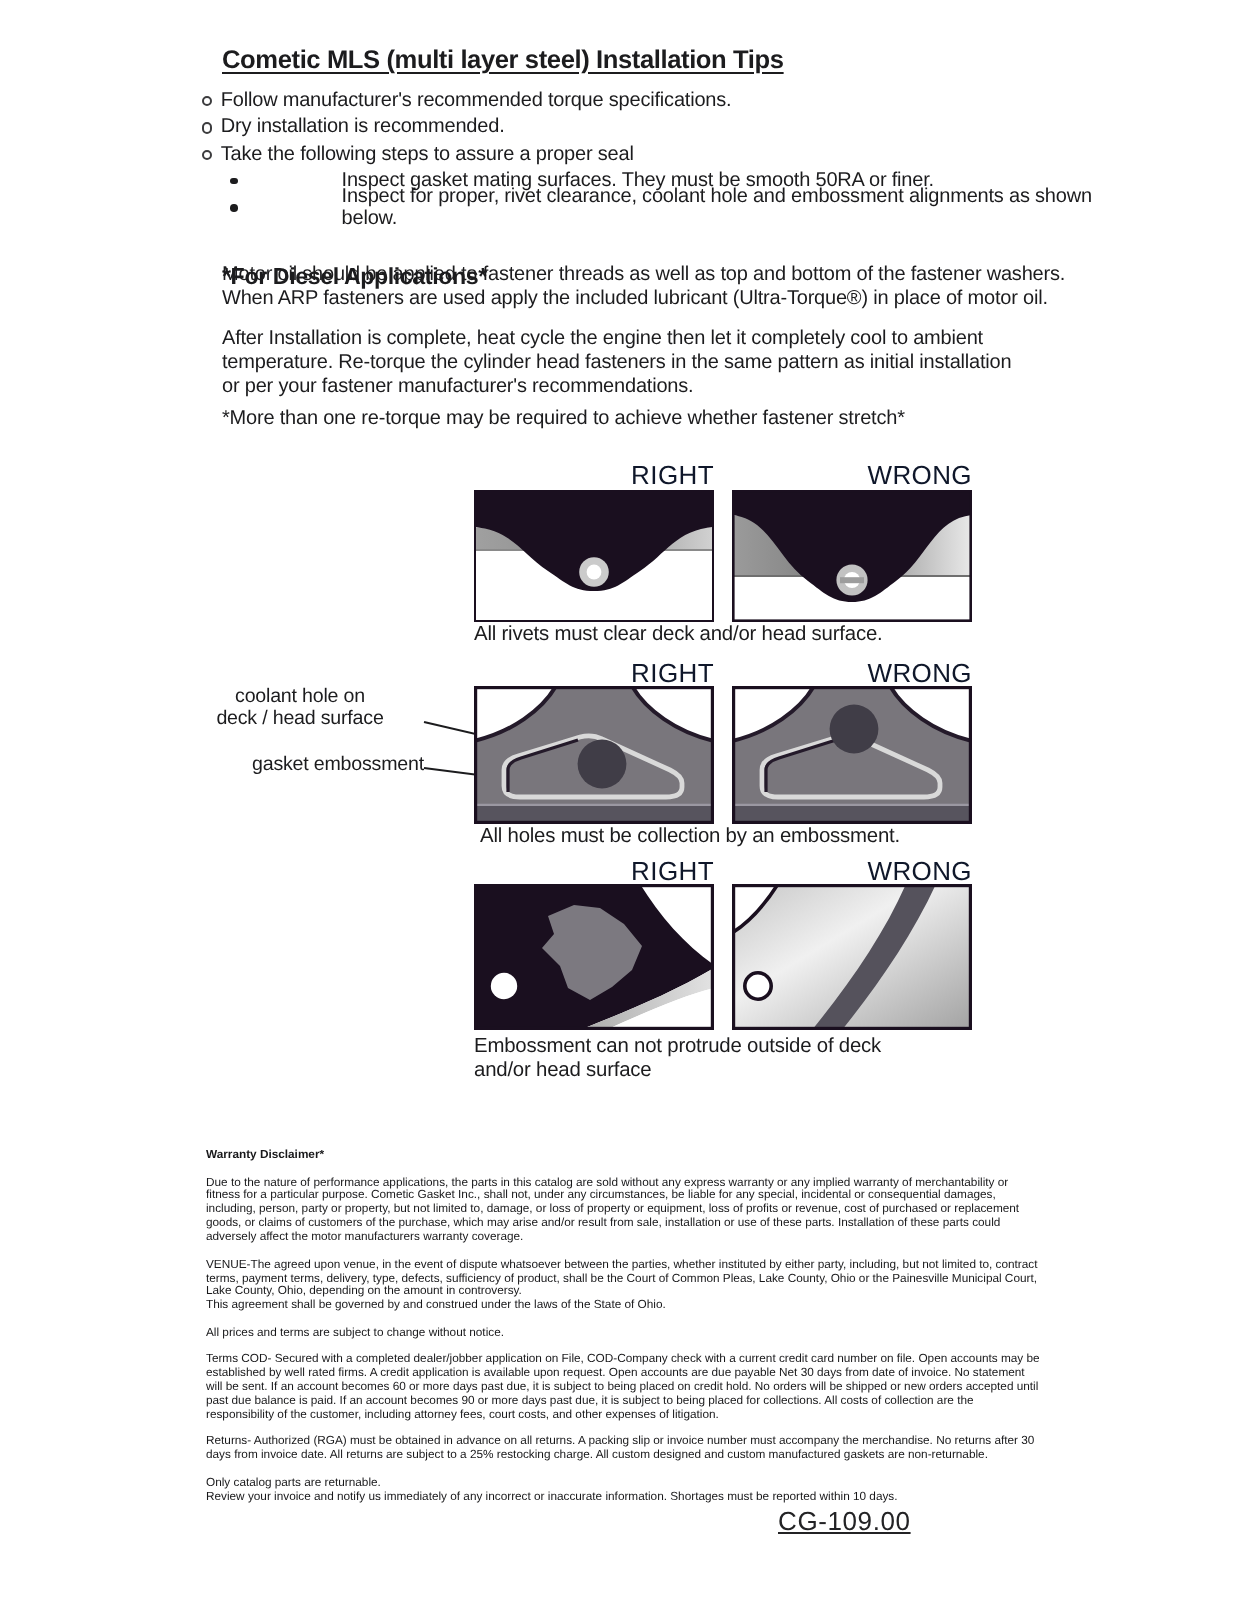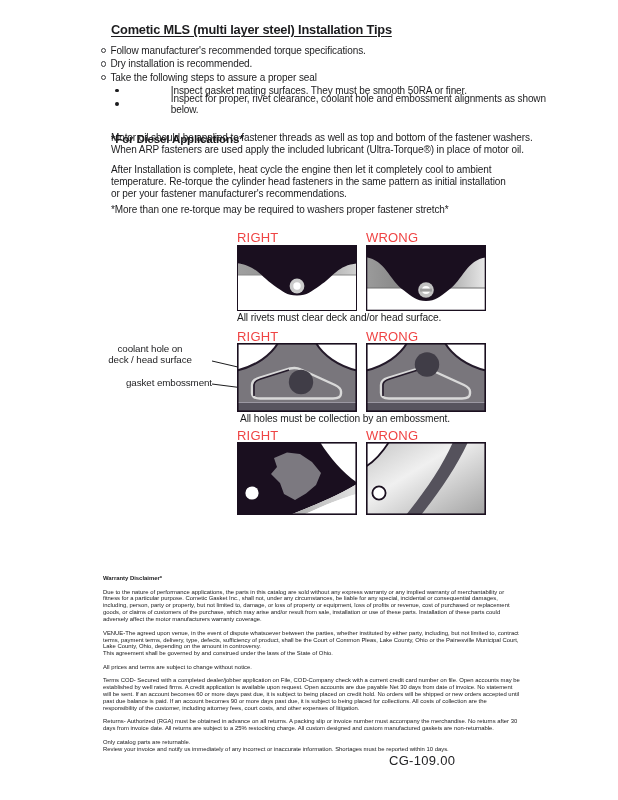--- a/index.html
+++ b/index.html
@@ -25,21 +25,21 @@
     border-radius:50%; margin-right:4px;
   }
   .diesel-heading { left:111px; top:132px; font-size:11.6px; font-weight:bold; letter-spacing:-0.2px; }
   .para {
     left:111px; width:432px; font-size:10px; letter-spacing:-0.1px;
     line-height:12px; white-space:pre-line;
   }
   .p1 { top:132px; }
   .p2 { top:164px; }
   .p3 { top:204px; }
-  .diagram-label { width:120px; text-align:left; font-size:13px; letter-spacing:0.2px; color:#ef4444; }
+  .diagram-label { width:120px; text-align:right; font-size:13px; letter-spacing:0.2px; color:#0f172a; }
   .dl-r1 { left:237px; top:230px; } .dl-w1 { left:366px; top:230px; }
   .dl-r2 { left:237px; top:329px; } .dl-w2 { left:366px; top:329px; }
   .dl-r3 { left:237px; top:428px; } .dl-w3 { left:366px; top:428px; }
   .dbox { width:120px; }
   .db-r1 { left:237px; top:245px; } .db-w1 { left:366px; top:245px; }
   .db-r2 { left:237px; top:343px; } .db-w2 { left:366px; top:343px; }
   .db-r3 { left:237px; top:442px; } .db-w3 { left:366px; top:442px; }
   .dbox svg { display:block; }
   .caption { font-size:10.2px; letter-spacing:-0.1px; line-height:11.5px; white-space:pre-line; }
   .cap1 { left:237px; top:312px; }
@@ -48,21 +48,21 @@
   .annotation {
     width:124px; left:88px; text-align:right; font-size:9.8px;
     letter-spacing:-0.1px; line-height:10.6px; white-space:pre-line;
   }
   .ann1 { top:344px;text-align:center; }
   .ann2 { top:378px; }
   .leader-lines { left:210px; top:352px; }
   .warranty { left:103px; top:575px; width:419px; font-size:5.9px; line-height:6.9px; color:#18181a; }
   .warranty p { margin:0 0 6.6px 0; white-space:pre-line; }
   .warranty .w-head { font-weight:bold; }
-  .footer-code { left:389px; top:753px; font-size:13px; letter-spacing:0.3px; color:#232325; }
+  .footer-code { left:389px; top:753px; font-size:13px; letter-spacing:0.3px; color:#232325;text-decoration:underline; }
 </style>
 </head>
 <body>
 
 <div class="page">
 
   <div class="abs title">Cometic MLS (multi layer steel) Installation Tips</div>
 
   <div class="abs bullets">
     <div class="bullet-row">
@@ -86,21 +86,21 @@
       <span>Inspect for proper, rivet clearance, coolant hole and embossment alignments as shown below.</span>
     </div>
   </div>
 
   <div class="abs diesel-heading">*For Diesel Applications*</div>
   <div class="abs para p2">After Installation is complete, heat cycle the engine then let it completely cool to ambient
 temperature. Re-torque the cylinder head fasteners in the same pattern as initial installation
 or per your fastener manufacturer's recommendations.</div>
   <div class="abs para p1">Motor oil should be applied to fastener threads as well as top and bottom of the fastener washers.
 When ARP fasteners are used apply the included lubricant (Ultra-Torque®) in place of motor oil.</div>
-  <div class="abs para p3">*More than one re-torque may be required to washers proper fastener stretch*</div>
+  <div class="abs para p3">*More than one re-torque may be required to achieve whether fastener stretch*</div>
 
   <div class="abs diagram-label dl-r1">RIGHT</div>
   <div class="abs diagram-label dl-w1">WRONG</div>
 
   <div class="abs dbox db-r1">
     <svg width="120" height="66" viewBox="0 0 120 66">
       <defs>
         <linearGradient id="p1r" x1="0" y1="0" x2="1" y2="0">
           <stop offset="0" stop-color="#a0a0a0"></stop>
             <stop offset="0.5" stop-color="#8c8c8c"></stop>
@@ -217,20 +217,22 @@
       </defs>
       <rect width="120" height="73" fill="url(#p3w)"></rect>
       <path d="M0,0 H23 C16,11 8,19.5 0,24.5 Z" fill="#ffffff"></path>
       <path d="M23,0 C16,11 8,19.5 0,24.5" fill="none" stroke="#1a0f1f" stroke-width="1.8"></path>
       <path d="M87,0 H102 C90,26 73,50.5 55,73 H40 C59,49.5 76,25 87,0 Z" fill="#55525c"></path>
       <circle cx="13" cy="51" r="6.6" fill="#ffffff" stroke="#1a0f1f" stroke-width="1.8"></circle>
       <rect x="0.8" y="0.8" width="118.4" height="71.4" fill="none" stroke="#1a0f1f" stroke-width="1.6"></rect>
     </svg>
   </div>
 
+  <div class="abs caption cap3">Embossment can not protrude outside of deck
+and/or head surface</div>
 
   <div class="abs warranty">
     <p class="w-head">Warranty Disclaimer*</p>
     <p>Due to the nature of performance applications, the parts in this catalog are sold without any express warranty or any implied warranty of merchantability or fitness for a particular purpose.  Cometic Gasket Inc., shall not, under any circumstances, be liable for any special, incidental or consequential damages, including, person, party or property, but not limited to, damage, or loss of property or equipment, loss of profits or revenue, cost of purchased or replacement goods, or claims of customers of the purchase, which may arise and/or result from sale, installation or use of these parts.  Installation of these parts could adversely affect the motor manufacturers warranty coverage.</p>
     <p>VENUE-The agreed upon venue, in the event of dispute whatsoever between the parties, whether instituted by either party, including, but not limited to, contract terms, payment terms, delivery, type, defects, sufficiency of product, shall be the Court of Common Pleas, Lake County, Ohio or the Painesville Municipal Court, Lake County, Ohio, depending on the amount in controversy.
 This agreement shall be governed by and construed under the laws of the State of Ohio.</p>
     <p>All prices and terms are subject to change without notice.</p>
     <p>Terms COD- Secured with a completed dealer/jobber application on File, COD-Company check with a current credit card number on file.  Open accounts may be established by well rated firms.  A credit application is available upon request.  Open accounts are due payable Net 30 days from date of invoice.  No statement will be sent.  If an account becomes 60 or more days past due, it is subject to being placed on credit hold.  No orders will be shipped or new orders accepted until past due balance is paid.  If an account becomes 90 or more days past due, it is subject to being placed for collections.  All costs of collection are the responsibility of the customer, including attorney fees, court costs, and other expenses of litigation.</p>
     <p>Returns- Authorized (RGA) must be obtained in advance on all returns.  A packing slip or invoice number must accompany the merchandise.  No returns after 30 days from invoice date.  All returns are subject to a 25% restocking charge.  All custom designed and custom manufactured gaskets are non-returnable.</p>
     <p>Only catalog parts are returnable.

